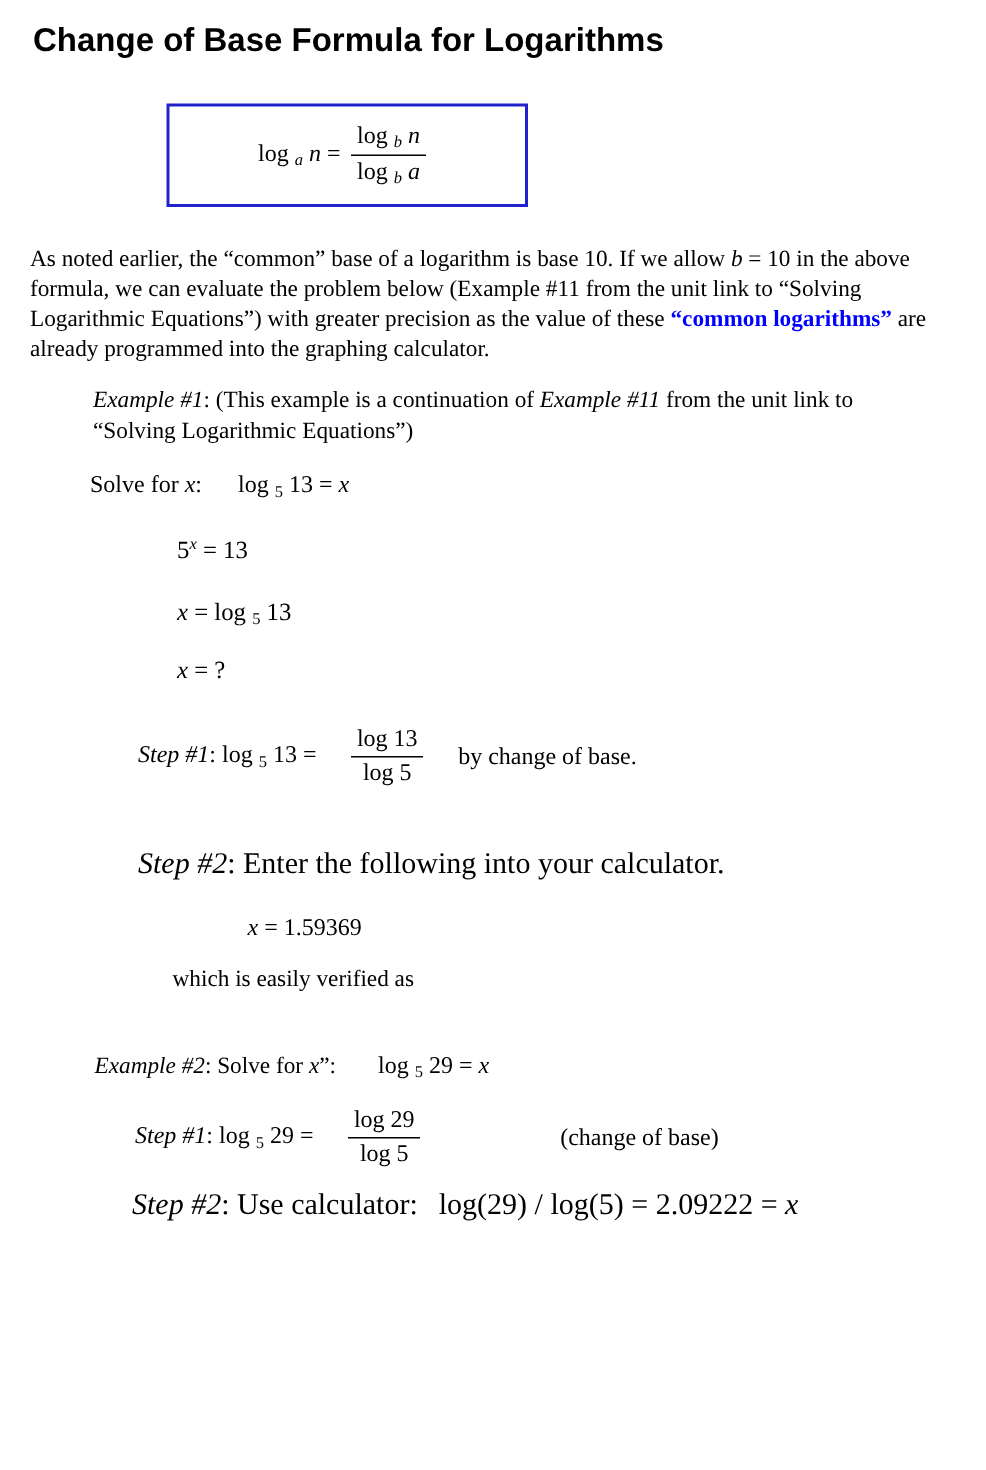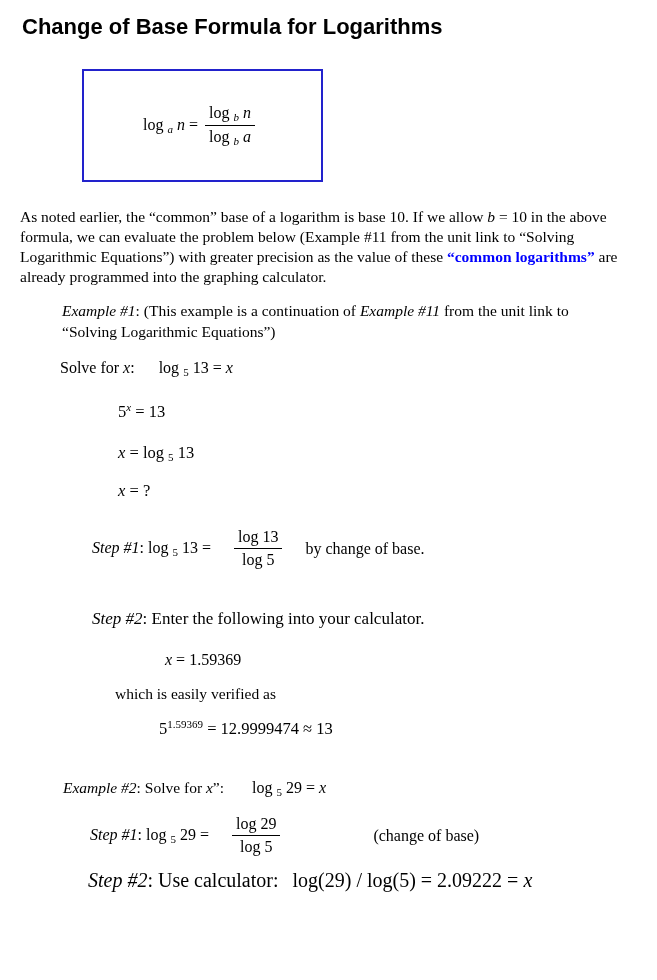--- a/index.html
+++ b/index.html
@@ -11,22 +11,22 @@
   }
   #doc { width:657px; height:980px; position:relative; background:#fff; }
 
   .title {
     font-family:"Liberation Sans", sans-serif;
     font-weight:bold; font-size:22px;
     margin:14px 0 0 22px;
   }
 
   .formula-box {
-    margin:29px 0 0 82px;
-    width:241px; height:113px;
+    margin:29px 0 0 111px;
+    width:241px; height:69px;
     border:2px solid var(--box-border, #2222cc);
     display:flex; align-items:center; justify-content:center;
     font-size:16px;
     font-family:Liberation Serif, serif;
   }
   .fx-row { display:flex; align-items:center; }
 
   .intro { margin:25px 0 0 20px; width:624px; line-height:20px; }
   .hl { color:var(--hl, #0000ff); font-weight:bold; }
 
@@ -36,21 +36,21 @@
   .solve-eq { margin-left:24px; }
 
   .eq-line { margin-left:118px; font-size:16.5px; }
   .eq1 { margin-top:23px; }
   .eq2 { margin-top:21px; }
   .eq3 { margin-top:18px; }
 
   .step-frac-line { display:flex; align-items:center; font-size:16px;gap:16px; }
   .step1  { margin:27px 0 0 92px; }
   .step1b { margin:17px 0 0 90px; }
-  .step2-line { margin:40px 0 0 92px; font-size:17px; }
+  .step2-line { margin:40px 0 0 92px; font-size:20px; }
   .step2b-line { margin:13px 0 0 88px; font-size:20px; }
   .step2b-eq { margin-left:14px; }
   .cob-note { margin-left:70px; }
 
   .frac { display:inline-flex; flex-direction:column; text-align:center; margin:0 7px; }
   .fnum { padding:0 4px 2px; }
   .fden { border-top:1.5px solid #000; padding:2px 4px 0; }
 
   .keys-line { margin:36px 0 0 118px; font-size:16px; }
   .key {
@@ -111,21 +111,20 @@
     <span class="rich"><span class="tk-n">by change of base.</span></span>
   </div>
 
   <div class="step2-line rich"><span class="tk-i">Step #2</span><span class="tk-n">: Enter the following into your calculator.</span></div>
 
 
   <div class="result-line rich"><span class="tk-i">x</span><span class="tk-n"> = 1.59369</span></div>
 
   <div class="verify-label">which is easily verified as</div>
 
-  <div class="verify-eq rich"><span class="tk-n">5</span><span class="tk-sup">1.59369</span><span class="tk-n"> = 12.9999474 ≈ 13</span></div>
 
   <div class="ex2-line">
     <span class="rich"><span class="tk-i">Example #2</span><span class="tk-n">: Solve for </span><span class="tk-i">x</span><span class="tk-n">”:</span></span><span class="ex2-eq rich"><span class="tk-n">log </span><span class="tk-sub">5</span><span class="tk-n"> 29 = </span><span class="tk-i">x</span></span>
   </div>
 
   <div class="step-frac-line step1b">
     <span class="rich"><span class="tk-i">Step #1</span><span class="tk-n">: log </span><span class="tk-sub">5</span><span class="tk-n"> 29 =</span></span>
     <span class="frac">
       <span class="fnum rich"><span class="tk-n">log 29</span></span>
       <span class="fden rich"><span class="tk-n">log 5</span></span>

